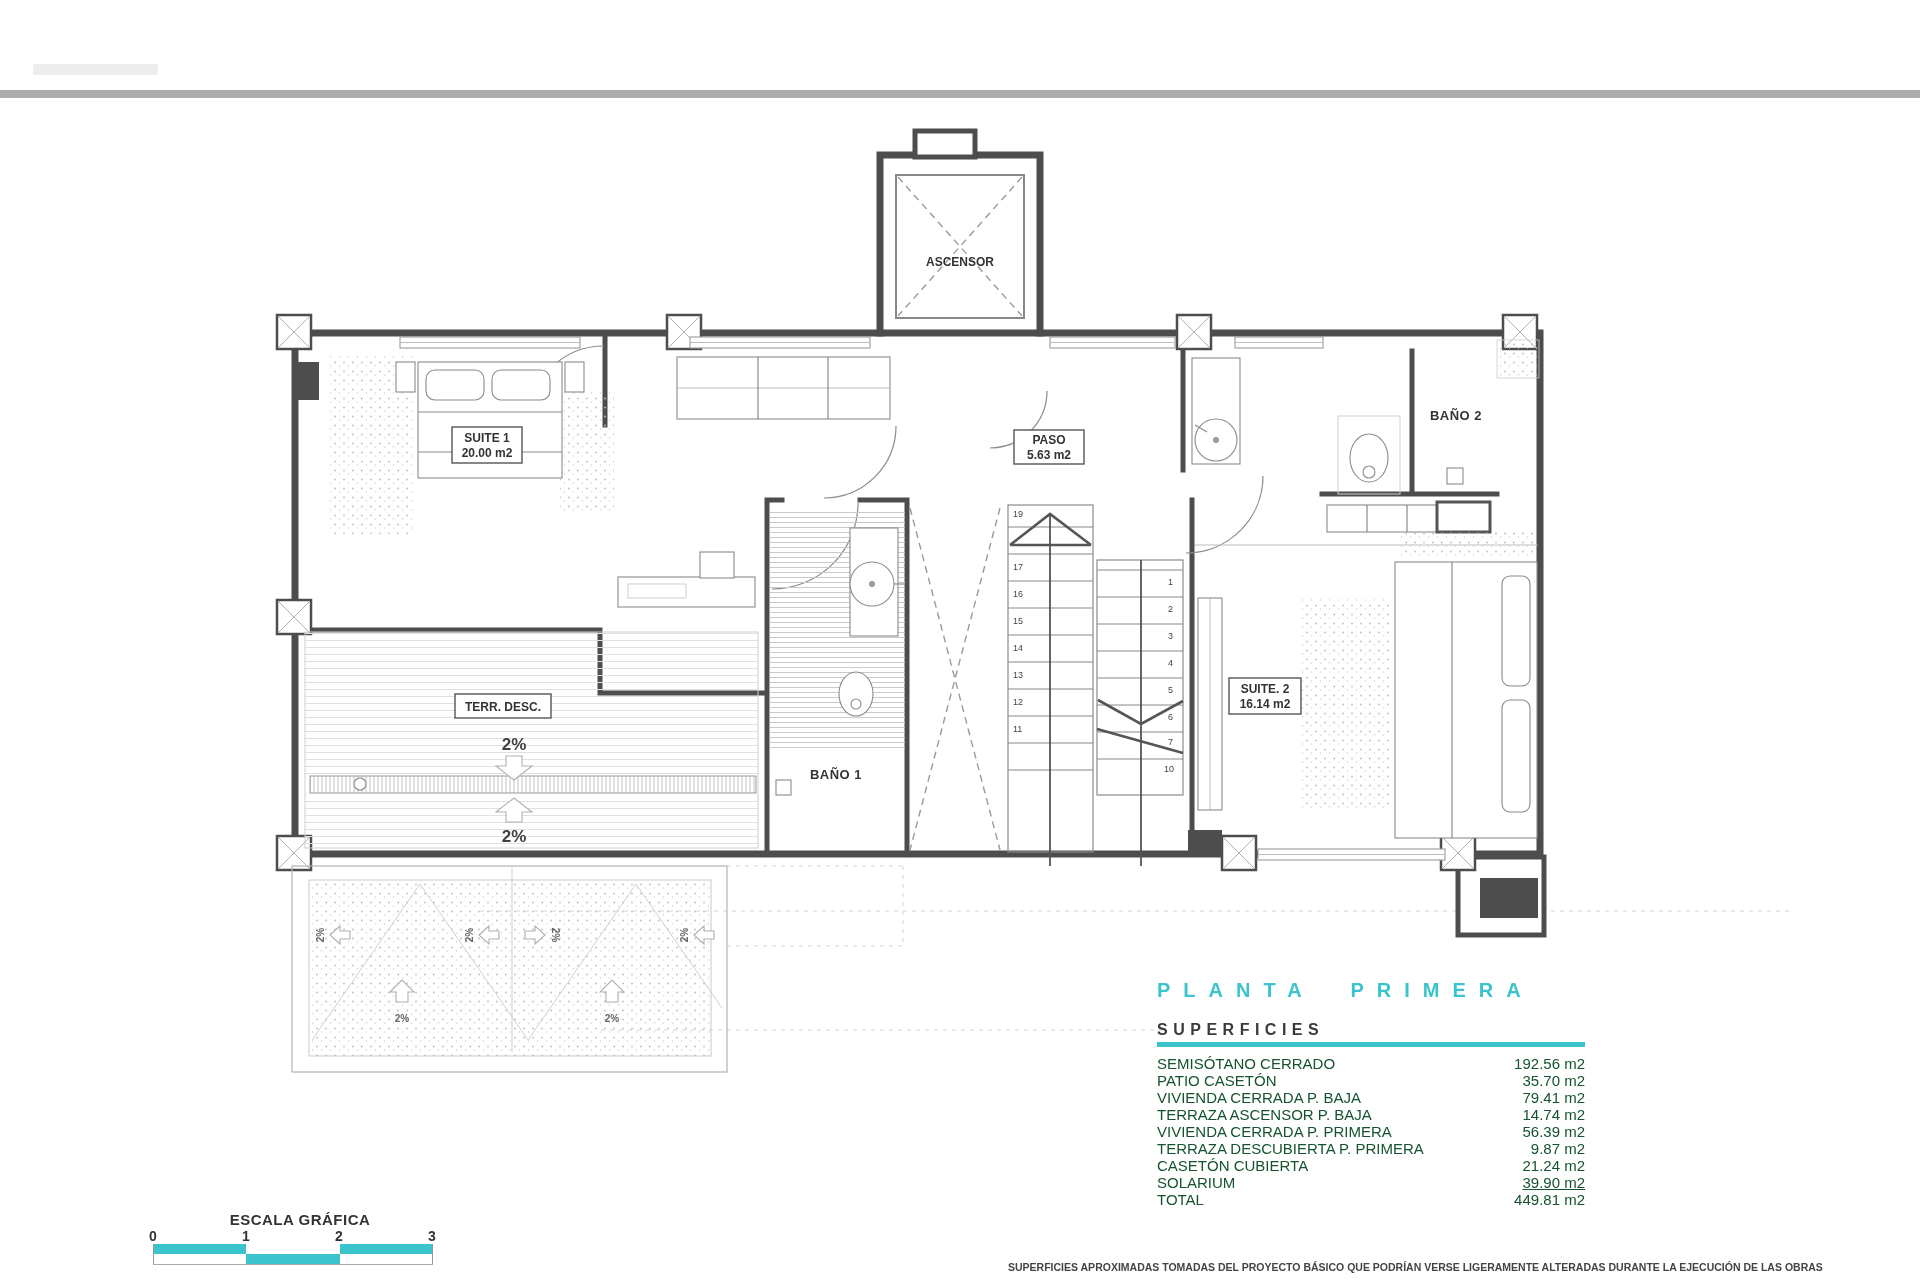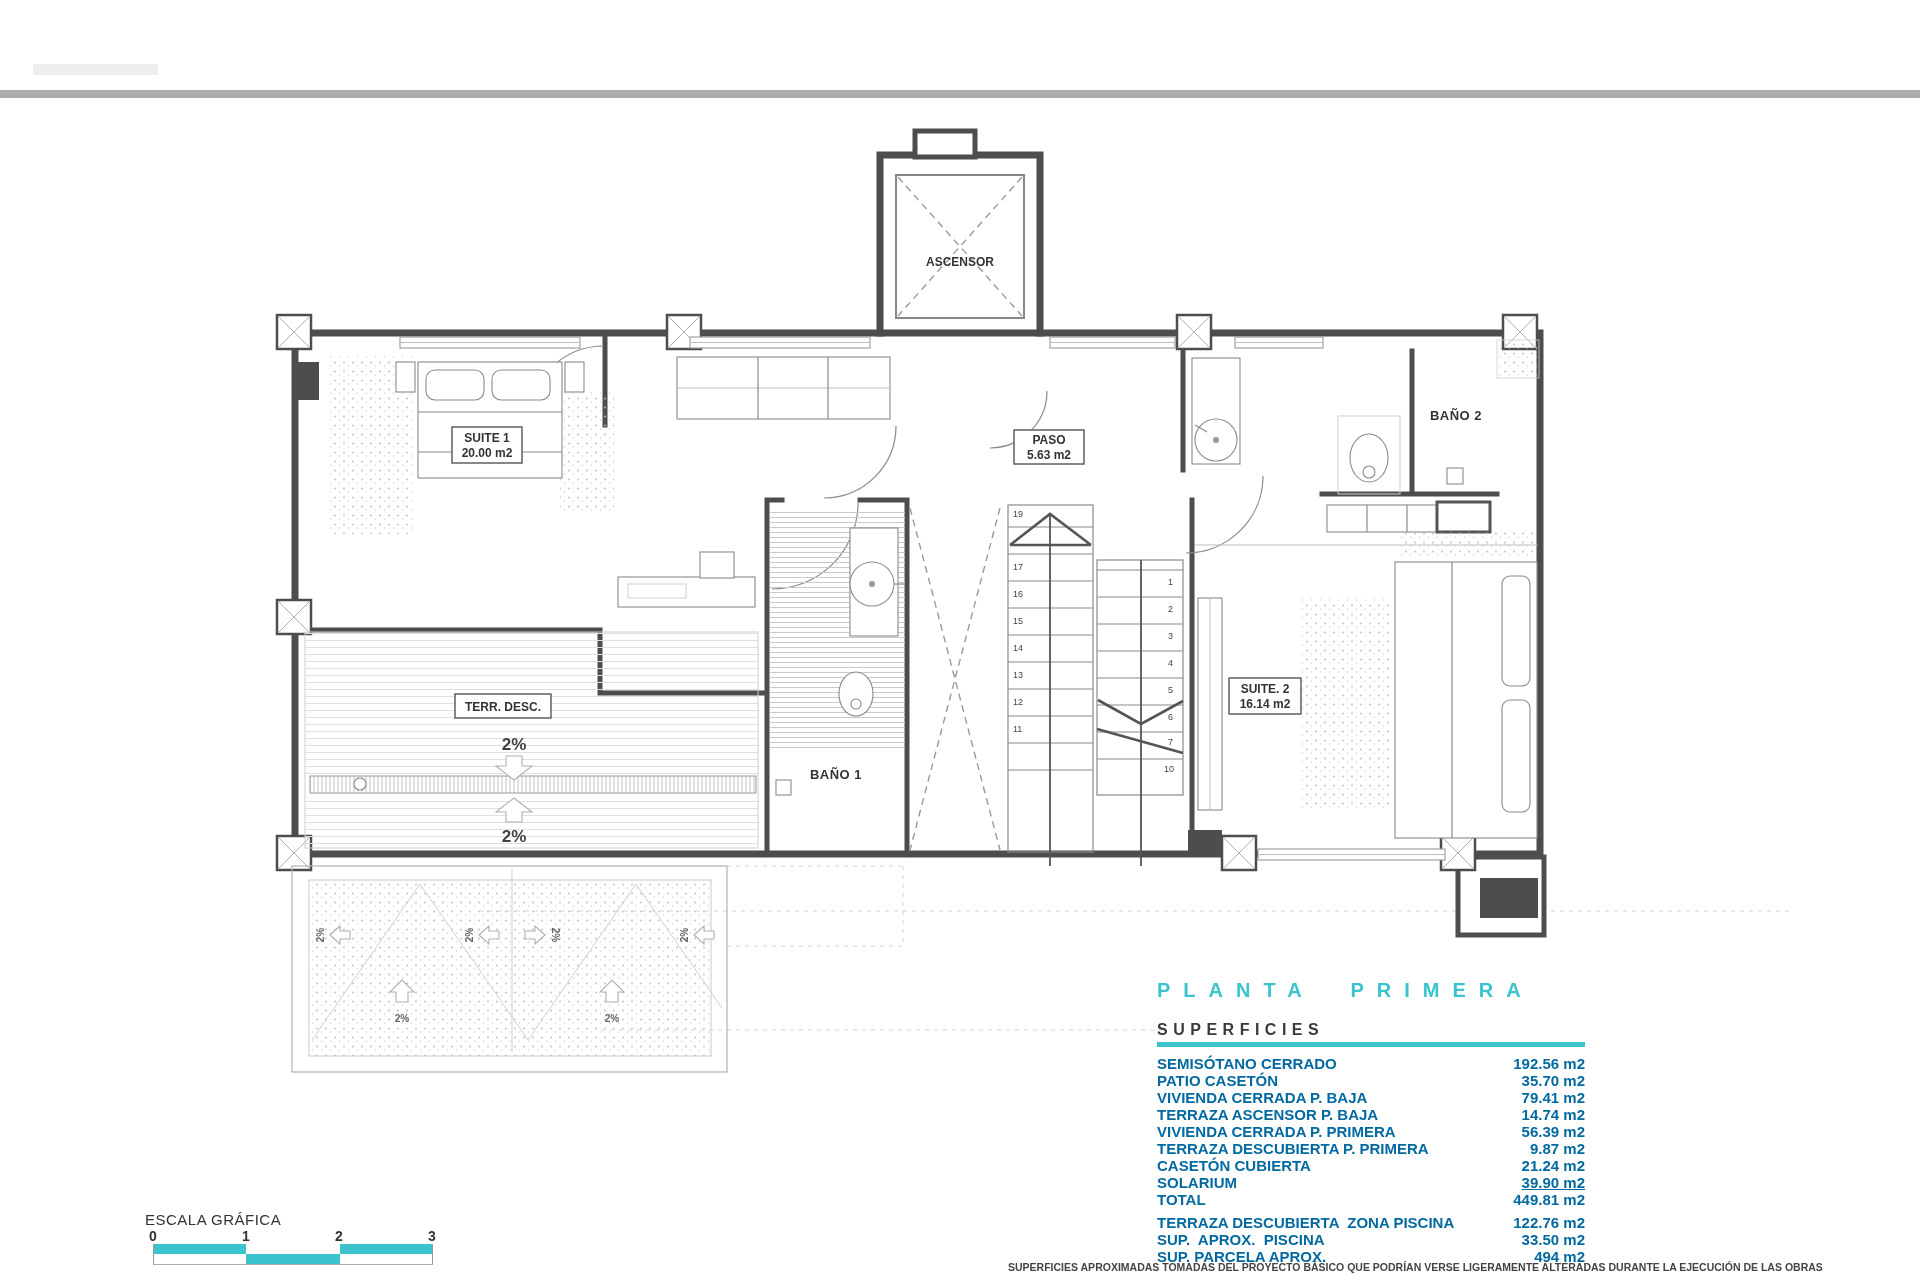--- a/index.html
+++ b/index.html
@@ -33,30 +33,30 @@
   .ctrline{stroke:#555;stroke-width:1.8;fill:none;}
   .arrowshape{fill:#fff;stroke:#b0b0b0;stroke-width:1.1;}
   
   .titleblock{left:1157px;top:979px;width:428px;}
   .tb-plan-title{font-size:20px;font-weight:700;letter-spacing:13px;word-spacing:18px;white-space:nowrap;}
   .tb-unit{margin-top:6px;font-size:26px;font-weight:700;color:#3a3a3a;letter-spacing:1px;}
   .tb-section{margin-top:19px;font-size:16px;font-weight:700;color:#3a3a3a;letter-spacing:5.5px;}
   .tb-rule{margin-top:3px;height:5px;}
   .tb-rows{margin-top:8px;}
   .tb-rows.second{margin-top:6px;}
-  .tb-row{display:flex;justify-content:space-between;font-size:15px;font-weight:700;
-          color:#0369a1;line-height:17px;white-space:pre;}
+  .tb-row{display:flex;justify-content:space-between;font-size:15px;font-weight:400;
+          color:#14532d;line-height:17px;white-space:pre;}
   .tb-row .val{text-align:left;}
   .val.underline{text-decoration:underline;}
   
   .disclaimer{left:1008px;top:1261px;width:830px;font-size:10.5px;font-weight:700;
               color:#444;white-space:nowrap;}
   
   .scalebar{left:145px;top:1211px;width:310px;}
-  .sb-title{font-size:15px;font-weight:400;color:#333;letter-spacing:.5px;}
+  .sb-title{font-size:15px;font-weight:700;color:#333;letter-spacing:.5px;text-align:center;}
   .sb-ticks{position:relative;height:16px;font-size:14px;font-weight:700;color:#333;}
   .sb-tick{position:absolute;transform:translateX(-50%);}
   .sb-bar{position:relative;width:280px;height:20px;margin-left:8px;border-bottom:1px solid #aaa;}
   .sb-seg{position:absolute;height:10px;}
   .sb-end{position:absolute;width:1px;height:20px;background:#999;top:0;}
 </style>
 </head>
 <body>
 
 <div class="abs faint-logo"></div>
@@ -324,25 +324,20 @@
     <div class="tb-row"><span class="lab">SEMISÓTANO CERRADO</span><span class="val">192.56 m2</span></div>
     <div class="tb-row"><span class="lab">PATIO CASETÓN</span><span class="val">35.70 m2</span></div>
     <div class="tb-row"><span class="lab">VIVIENDA CERRADA P. BAJA</span><span class="val">79.41 m2</span></div>
     <div class="tb-row"><span class="lab">TERRAZA ASCENSOR P. BAJA</span><span class="val">14.74 m2</span></div>
     <div class="tb-row"><span class="lab">VIVIENDA CERRADA P. PRIMERA</span><span class="val">56.39 m2</span></div>
     <div class="tb-row"><span class="lab">TERRAZA DESCUBIERTA P. PRIMERA</span><span class="val">9.87 m2</span></div>
     <div class="tb-row"><span class="lab">CASETÓN CUBIERTA</span><span class="val">21.24 m2</span></div>
     <div class="tb-row"><span class="lab">SOLARIUM</span><span class="val underline">39.90 m2</span></div>
     <div class="tb-row"><span class="lab">TOTAL</span><span class="val">449.81 m2</span></div>
   </div>
-  <div class="tb-rows second">
-    <div class="tb-row"><span class="lab">TERRAZA DESCUBIERTA  ZONA PISCINA</span><span class="val">122.76 m2</span></div>
-    <div class="tb-row"><span class="lab">SUP.  APROX.  PISCINA</span><span class="val">33.50 m2</span></div>
-    <div class="tb-row"><span class="lab">SUP. PARCELA APROX.</span><span class="val">494 m2</span></div>
-  </div>
 </div>
 
 <div class="abs scalebar">
   <div class="sb-title">ESCALA GRÁFICA</div>
   <div class="sb-ticks">
     <span class="sb-tick" style="left:8px">0</span>
     <span class="sb-tick" style="left:101px">1</span>
     <span class="sb-tick" style="left:194px">2</span>
     <span class="sb-tick" style="left:287px">3</span>
   </div>

